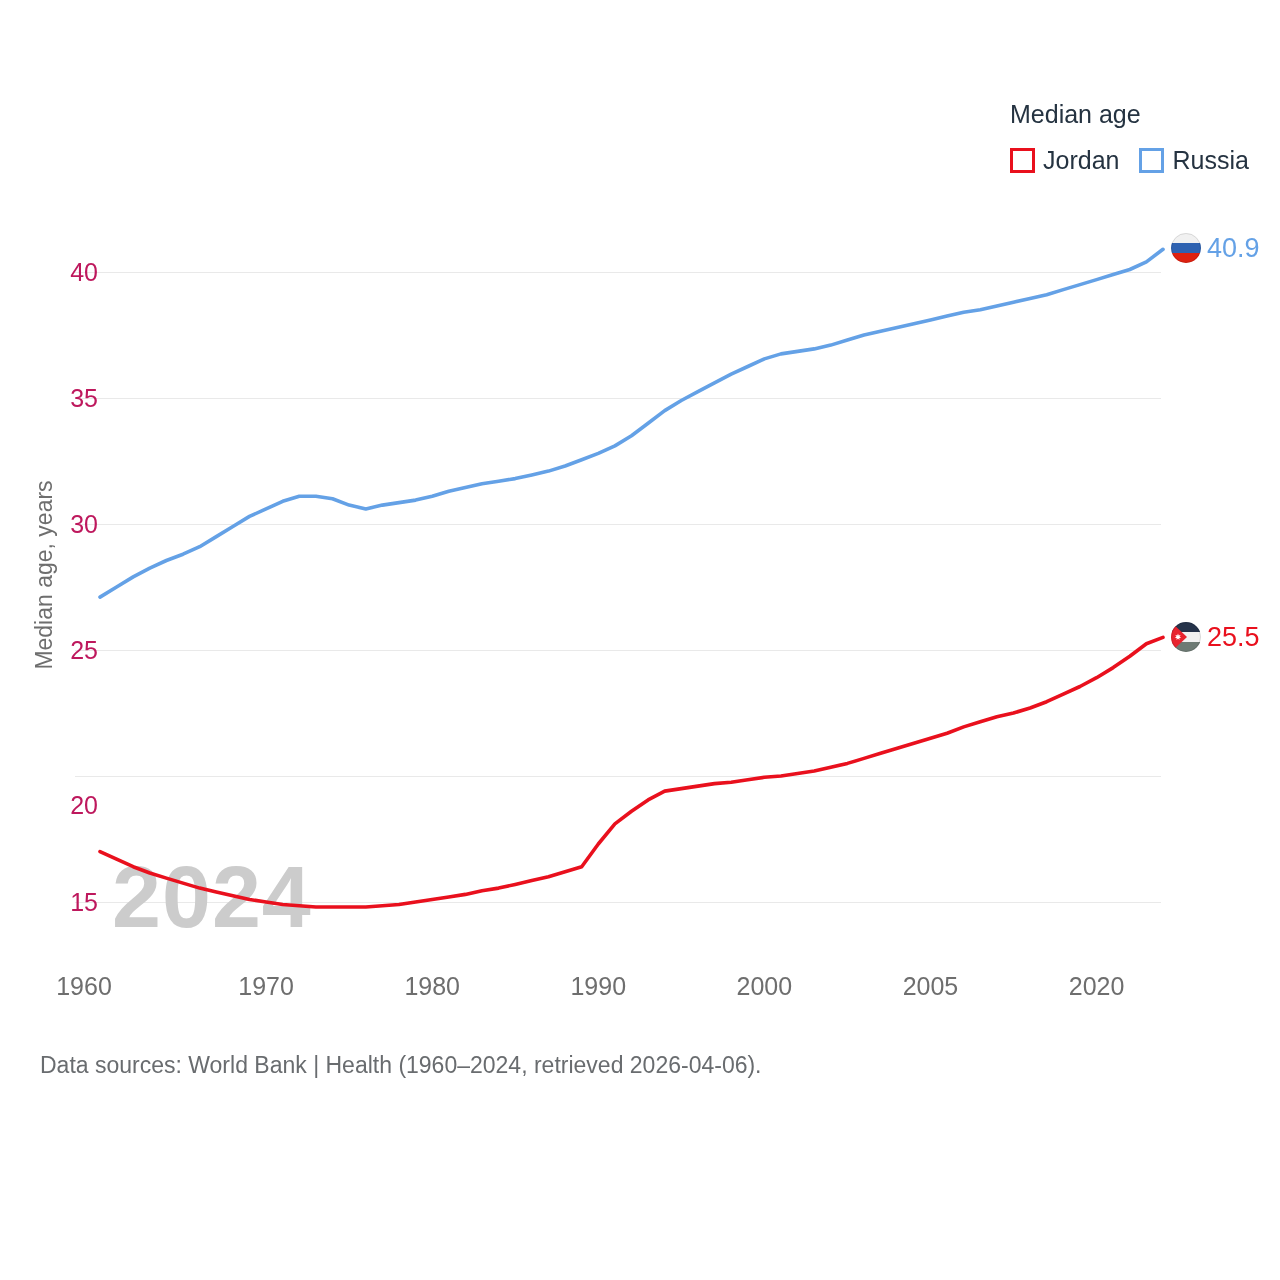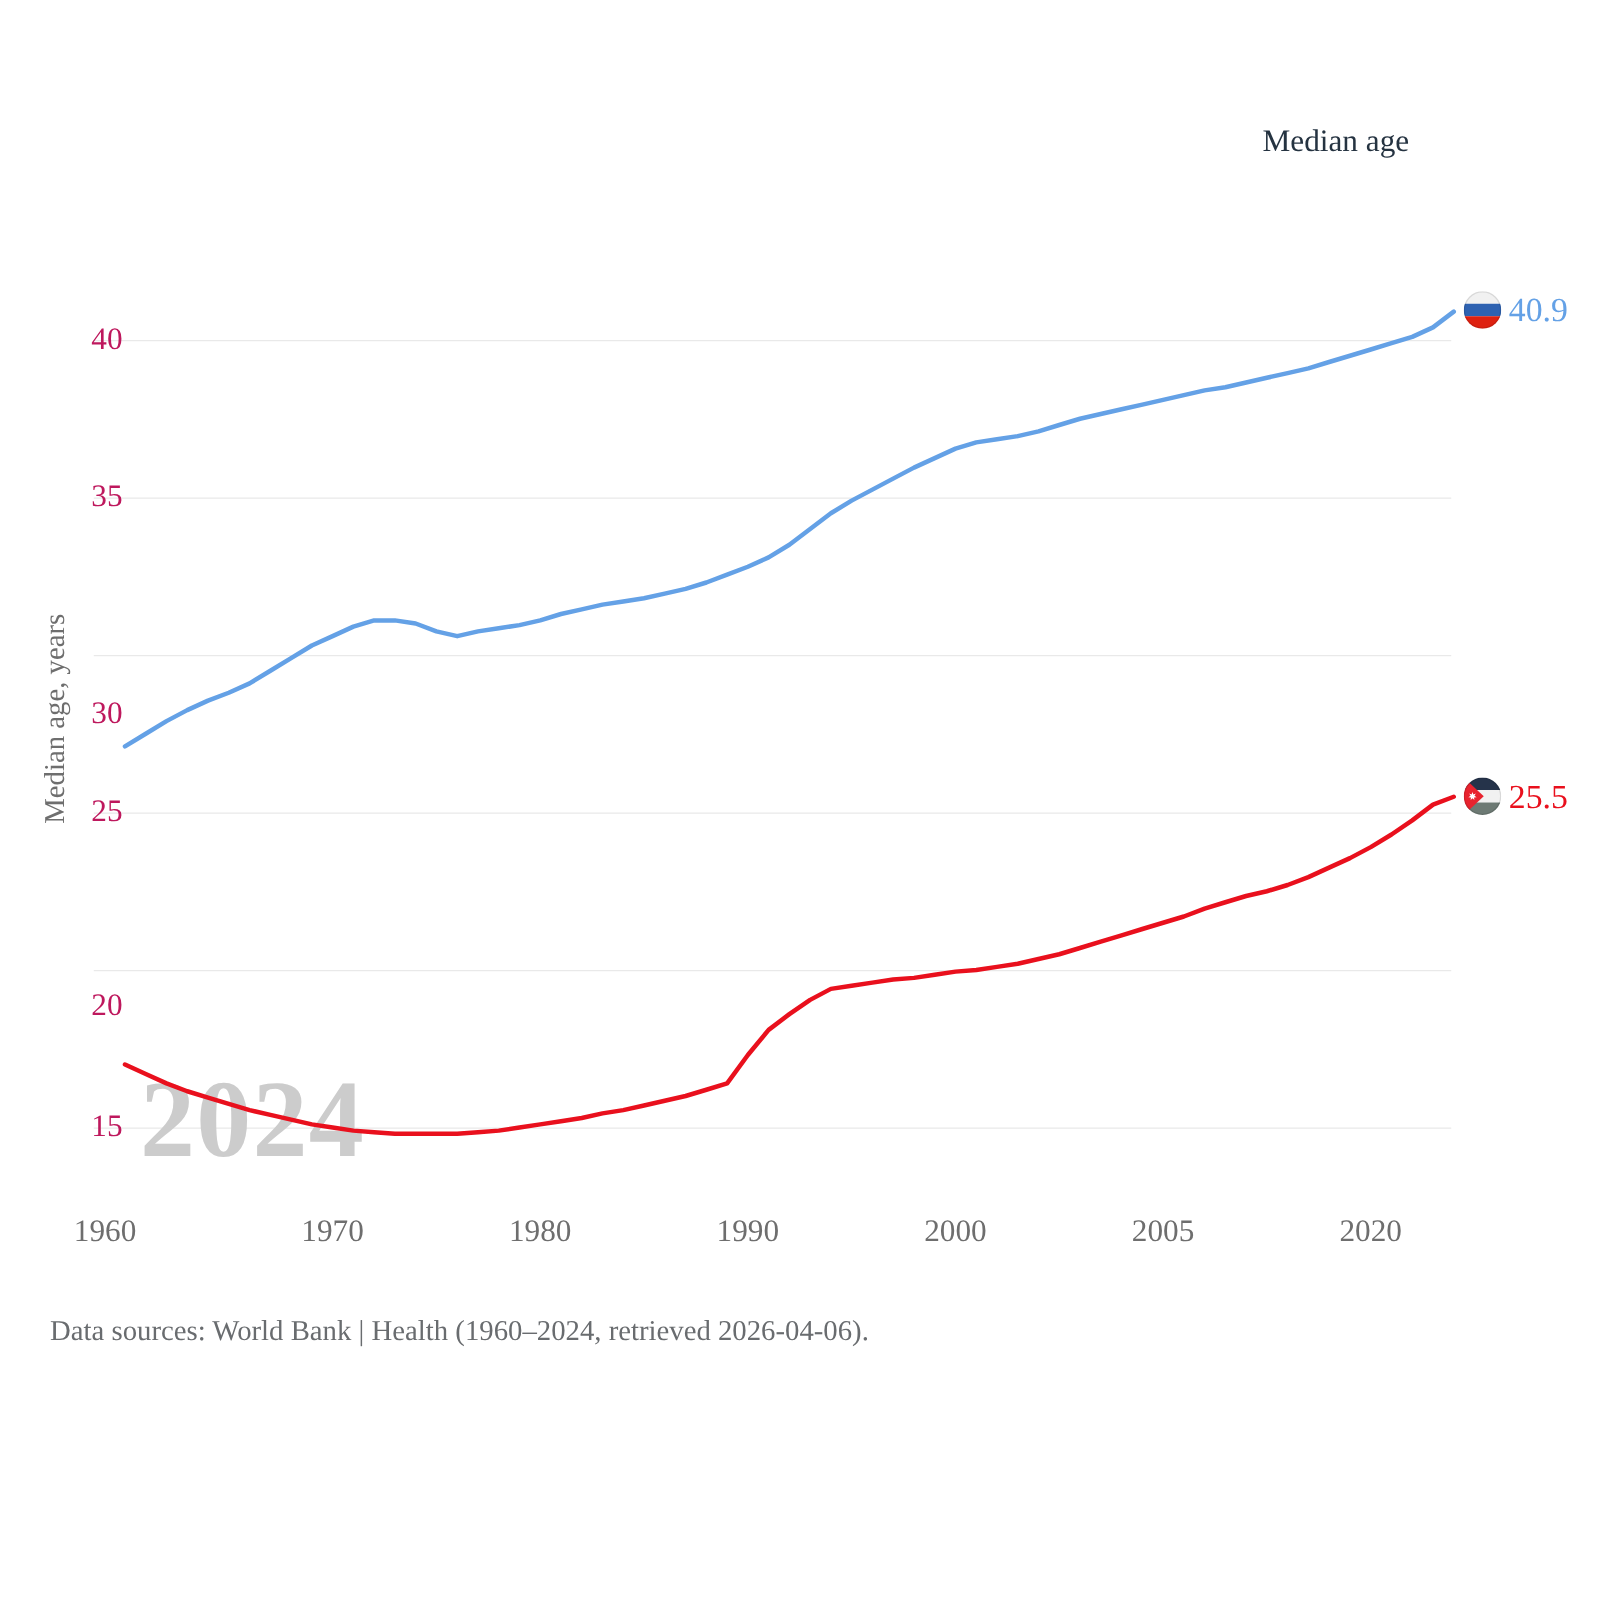--- a/index.html
+++ b/index.html
@@ -1,19 +1,19 @@
 <!DOCTYPE html>
 <html><head>
 <meta charset="utf-8">
 <style>
   html,body{margin:0;padding:0;background:#ffffff;}
   .stage{
     position:relative; width:1280px; height:1280px; overflow:hidden;
     background:#ffffff;
-    font-family:Liberation Serif, serif;
+    font-family:Liberation Sans, sans-serif;
   }
   
   .legend{position:absolute; left:1010px; top:100px;}
   .legend-title{font-size:25px; color:#253341; margin-bottom:17px;}
   .legend-items{display:flex; align-items:center;}
   .legend-item{display:flex; align-items:center; cursor:pointer;}
   .legend-item + .legend-item{margin-left:20px;}
   .swatch{width:19px; height:19px; background:#fff; border:3px solid #000; display:inline-block;}
   .swatch.jordan{border-color:#e9101d;}
   .swatch.russia{border-color:#64a1e6;}
@@ -44,33 +44,43 @@
   
   .footer{position:absolute; left:40px; top:1046px; font-size:23px; line-height:38px; color:#696c6f;}
 </style>
 </head>
 <body>
 
 <div class="stage">
 
   <div class="legend">
     <div class="legend-title">Median age</div>
+    <div class="legend-items">
+      <div class="legend-item">
+        <span class="swatch jordan"></span>
+        <span class="legend-label">Jordan</span>
+      </div>
+      <div class="legend-item">
+        <span class="swatch russia"></span>
+        <span class="legend-label">Russia</span>
+      </div>
+    </div>
   </div>
 
   <div class="ylabel">Median age, years</div>
 
   <div id="gridlines">
       <div class="gridline" style="top: 901.5px;"></div>
       <div class="ytick" style="top: 887px;">15</div>
       <div class="gridline" style="top: 775.5px;"></div>
       <div class="ytick" style="top: 790px;">20</div>
       <div class="gridline" style="top: 649.5px;"></div>
       <div class="ytick" style="top: 635px;">25</div>
       <div class="gridline" style="top: 523.5px;"></div>
-      <div class="ytick" style="top: 509px; margin-top: 47px;">30</div>
+      <div class="ytick" style="top: 509px;">30</div>
       <div class="gridline" style="top: 397.5px;"></div>
       <div class="ytick" style="top: 383px;">35</div>
       <div class="gridline" style="top: 271.5px;"></div>
       <div class="ytick" style="top: 257px;">40</div>
       <div class="xtick" style="left: 44px;">1960</div>
       <div class="xtick" style="left: 226.094px;">1970</div>
       <div class="xtick" style="left: 392.188px;">1980</div>
       <div class="xtick" style="left: 558.281px;">1990</div>
       <div class="xtick" style="left: 724.375px;">2000</div>
       <div class="xtick" style="left: 890.469px;">2005</div>

